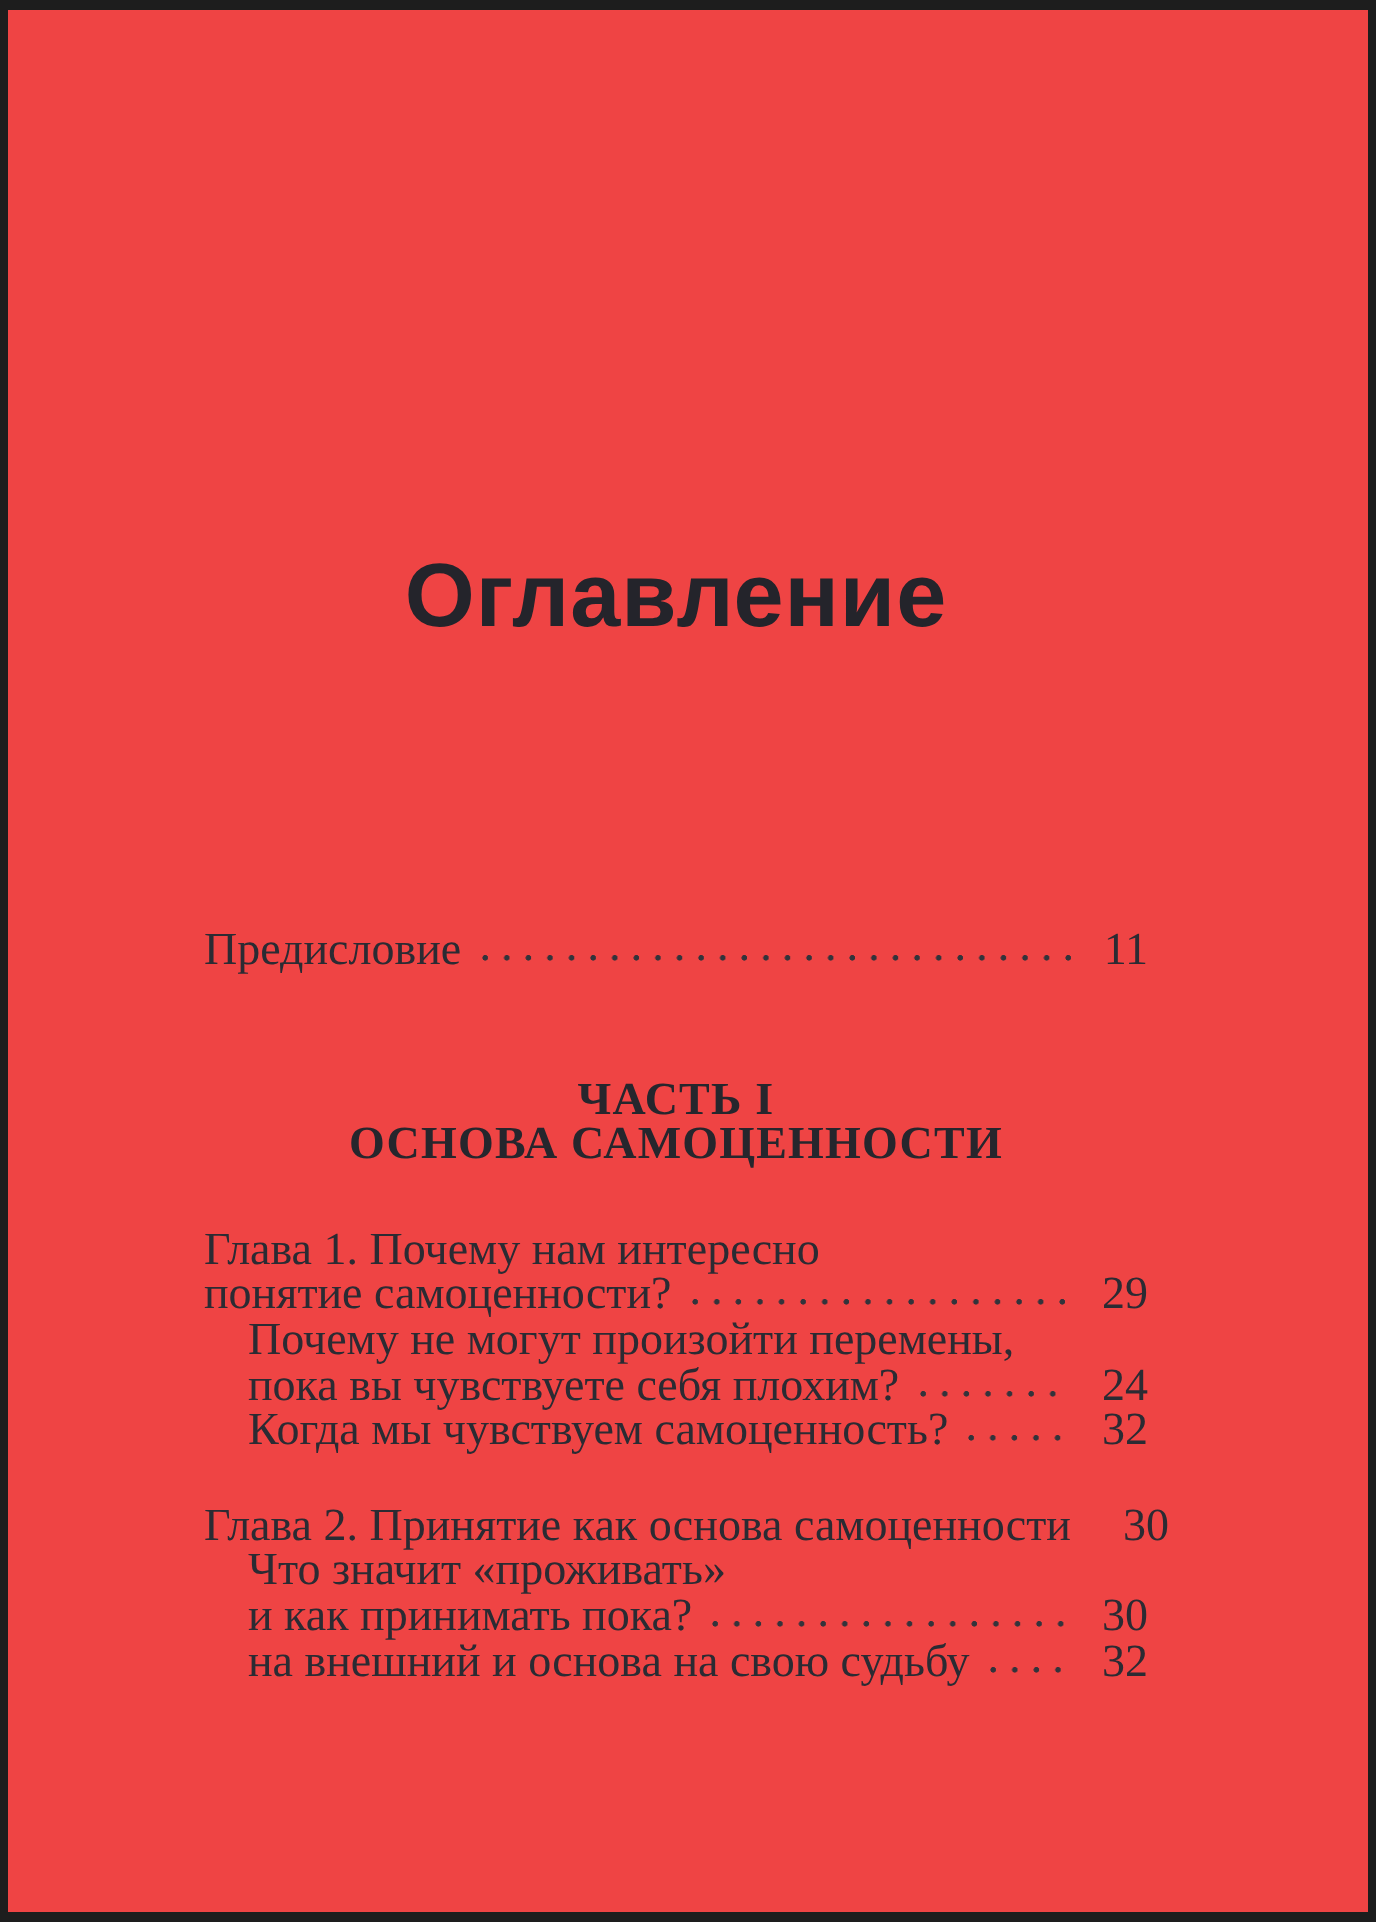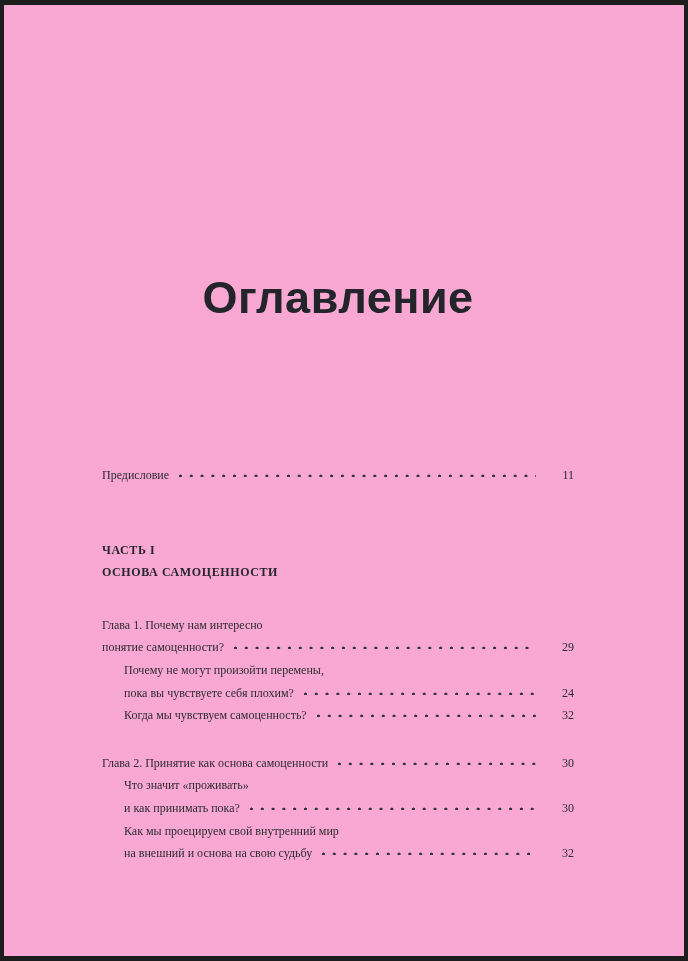--- a/index.html
+++ b/index.html
@@ -6,41 +6,41 @@
   body {
     width: 688px; height: 961px;
     background: #1d1d1d;
     position: relative;
     font-family: "Liberation Serif", serif;
     overflow: hidden;
   }
   .page {
     position: absolute;
     left: 4px; right: 4px; top: 5px; bottom: 5px;
-    background: #f9a8d4;
+    background: #ef4444;
   }
   .col {
     position: absolute;
     left: 98px; right: 110px; top: 0; bottom: 0;
   }
   h1.title {
     margin: 0;
     padding-top: 269px;
     font-family: "Liberation Sans", "DejaVu Sans", sans-serif;
     font-weight: 600;
     font-size: 45px;
     line-height: 47px;
     letter-spacing: 0.5px;
     text-align: center;
     color: #24242b;
   }
   .toc {
     margin-top: 143px;
     color: #2b2b33;
-    font-size: 12px;
+    font-size: 23px;
     line-height: 22.6px;
   }
   .row {
     display: flex;
     align-items: baseline;
     white-space: nowrap;
   }
   .row .txt { flex: 0 0 auto; }
   .row.indent { padding-left: 22px; }
   .leader {
@@ -52,20 +52,21 @@
     background-size: 10.8px 5px;
     background-repeat: repeat-x;
     background-position: left bottom;
   }
   .num {
     flex: 0 0 auto;
     min-width: 22px;
     text-align: right;
   }
   .part {
+    text-align: center;
     font-weight: 700;
     letter-spacing: 0.6px;
     margin-top: 52px;
     margin-bottom: 12px;
     color: #26262d;
   }
   .gap-ch1 { margin-top: 30px; }
   .gap-ch2 { margin-top: 25px; }
 </style>
 </head>
@@ -118,23 +119,20 @@
       </div>
       <div class="row indent">
         <span class="txt">Что значит «проживать»</span>
       </div>
       <div class="row indent">
         <span class="txt">и как принимать пока?</span>
         <span class="leader"></span>
         <span class="num">30</span>
       </div>
       <div class="row indent">
-        <span class="txt">Как мы проецируем свой внутренний мир</span>
-      </div>
-      <div class="row indent">
         <span class="txt">на внешний и основа на свою судьбу</span>
         <span class="leader"></span>
         <span class="num">32</span>
       </div>
 
     </div>
   </div>
 </div>
 
 </body></html>

